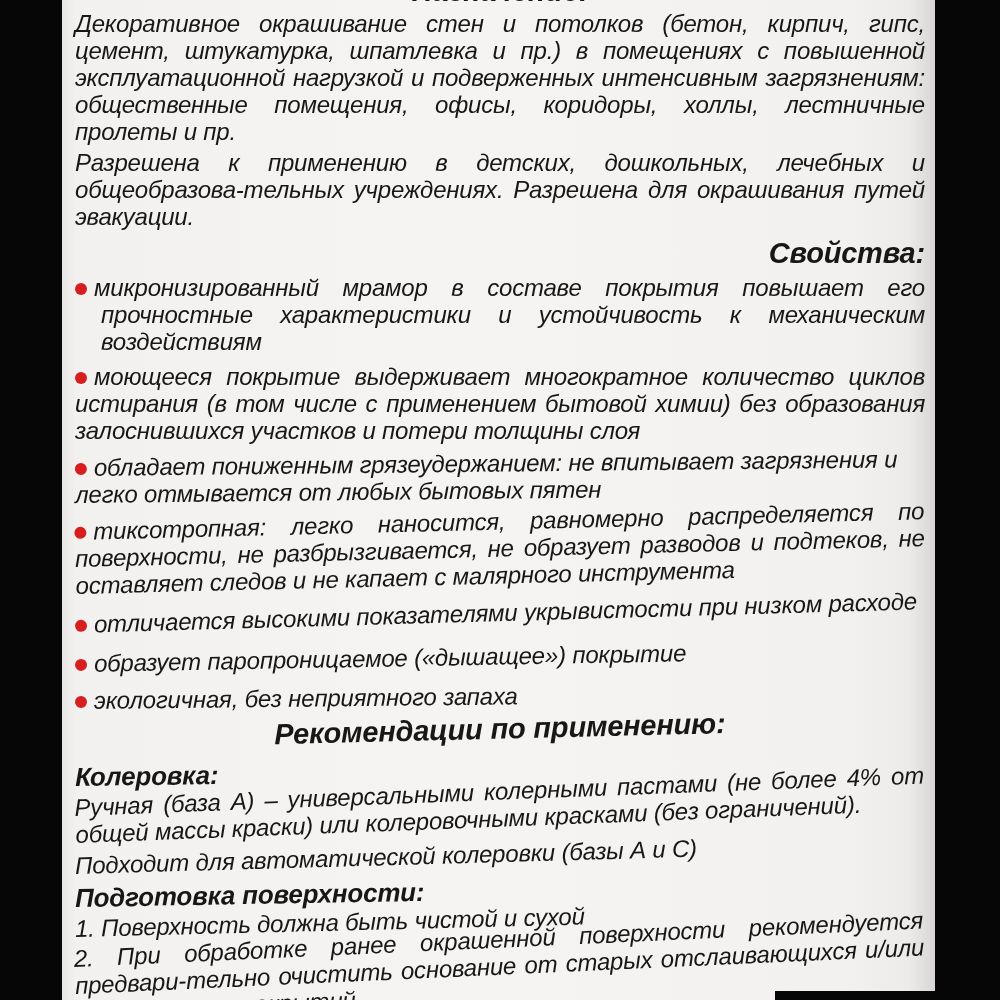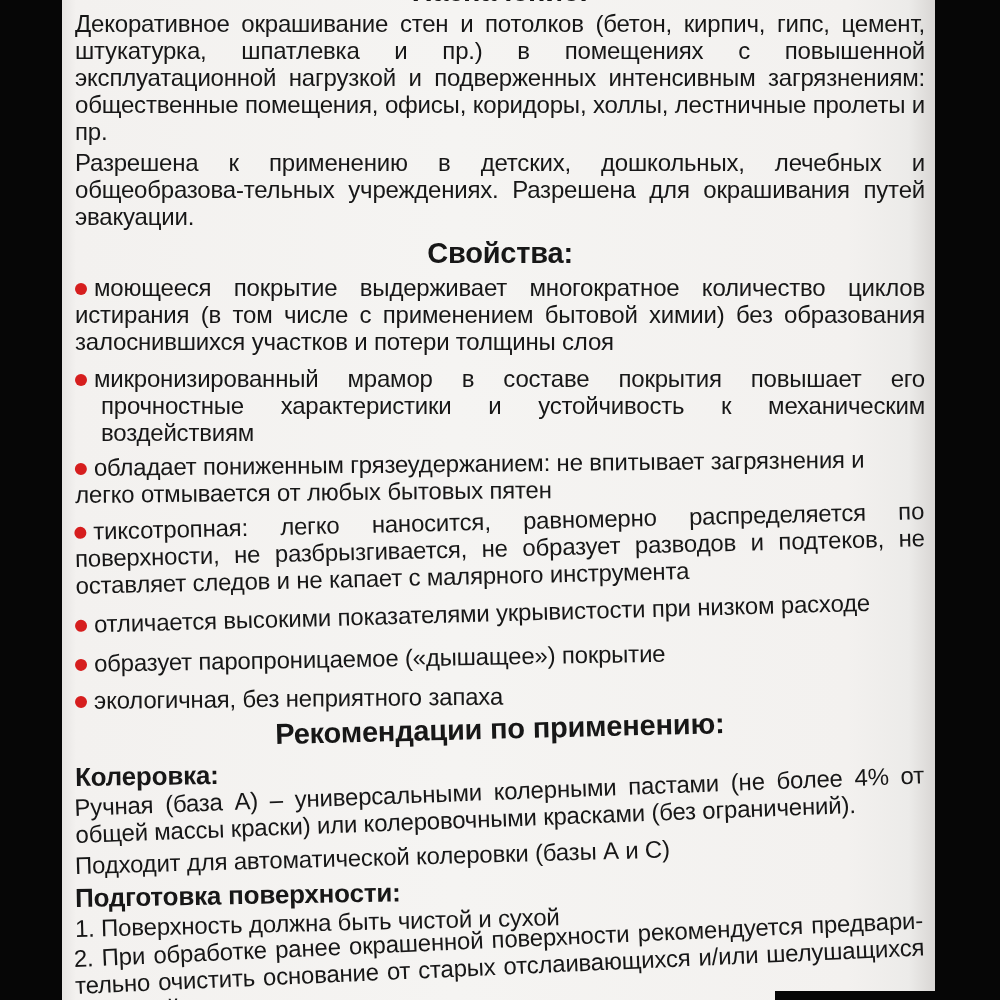--- a/index.html
+++ b/index.html
@@ -1,31 +1,32 @@
 <!DOCTYPE html>
 <html lang="ru"><head>
 <meta charset="utf-8">
 <style>
   html,body{margin:0;padding:0;background:#060606;}
   .photo{
     position:relative;width:1000px;height:1000px;overflow:hidden;
     background:#060606;
     font-family:"Liberation Sans","DejaVu Sans",sans-serif;
     color:#171717;
+    font-style:italic;
   }
   .label{
     position:absolute;left:62px;top:0;width:873px;height:1000px;overflow:hidden;
     box-sizing:border-box;padding:0 10px 0 13px;
     background:linear-gradient(90deg,#e7e5e3 0,#f3f1ef 14px,#f5f4f2 45%,#f3f1ef 90%,#ecebe9 97%,#d8d6d4 100%);
   }
   .body{font-size:24px;line-height:27px;letter-spacing:-0.2px;margin:0;}
   .just{text-align:justify;}
   .heading{font-size:29px;line-height:30px;font-weight:bold;text-align:center;letter-spacing:-0.2px;margin:0;}
   .sliver{margin:-24px 0 0 0;}
-  .h-props{margin:8px 0 6px 0;}
+  .h-props{margin:8px 0 6px 0;text-align:right;}
   .h-rec{margin:10px 0 8px 0;}
   .subheading{font-size:26px;line-height:30px;font-weight:bold;letter-spacing:-0.2px;margin:0 0 2px 0;}
   .bullet{font-size:24px;line-height:27px;letter-spacing:-0.2px;}
   .hang{padding-left:26px;text-indent:-26px;}
   .dot{
     display:inline-block;width:12px;height:12px;border-radius:50%;
     background:#d61e1e;margin-right:7px;vertical-align:1px;text-indent:0;
   }
   .mt4{margin-top:4px;}  .mt10{margin-top:4px;}
   .mb3{margin-bottom:3px;} .mb4{margin-bottom:4px;} .mb6{margin-bottom:6px;}
@@ -50,26 +51,26 @@
   <div class="label">
 
     <h1 class="heading sliver">Назначение:</h1>
 
     <p class="body just mt4">Декоративное окрашивание стен и потолков (бетон, кирпич, гипс, цемент, штукатурка, шпатлевка и пр.) в помещениях с повышенной эксплуатационной нагрузкой и подверженных интенсивным загрязнениям: общественные помещения, офисы, коридоры, холлы, лестничные пролеты и пр.</p>
 
     <p class="body just mt10">Разрешена к применению в детских, дошкольных, лечебных и общеобразова-тельных учреждениях. Разрешена для окрашивания путей эвакуации.</p>
 
     <h2 class="heading h-props">Свойства:</h2>
 
+    <div class="bullet just hang mb8">
+      <span class="dot"></span><span>микронизированный мрамор в составе покрытия повышает его прочностные характеристики и устойчивость к механическим воздействиям</span>
+    </div>
+
     <div class="bullet just mb10">
       <span class="dot"></span><span>моющееся покрытие выдерживает многократное количество циклов истирания (в том числе с применением бытовой химии) без образования залоснившихся участков и потери толщины слоя</span>
-    </div>
-
-    <div class="bullet just hang mb8">
-      <span class="dot"></span><span>микронизированный мрамор в составе покрытия повышает его прочностные характеристики и устойчивость к механическим воздействиям</span>
     </div>
 
     <div class="bullet mb10 rr06">
       <span class="dot"></span><span>обладает пониженным грязеудержанием: не впитывает загрязнения и легко отмывается от любых бытовых пятен</span>
     </div>
 
     <div class="bullet just mb12 rr14">
       <span class="dot"></span><span>тиксотропная: легко наносится, равномерно распределяется по поверхности, не разбрызгивается, не образует разводов и подтеков, не оставляет следов и не капает с малярного инструмента</span>
     </div>
 

